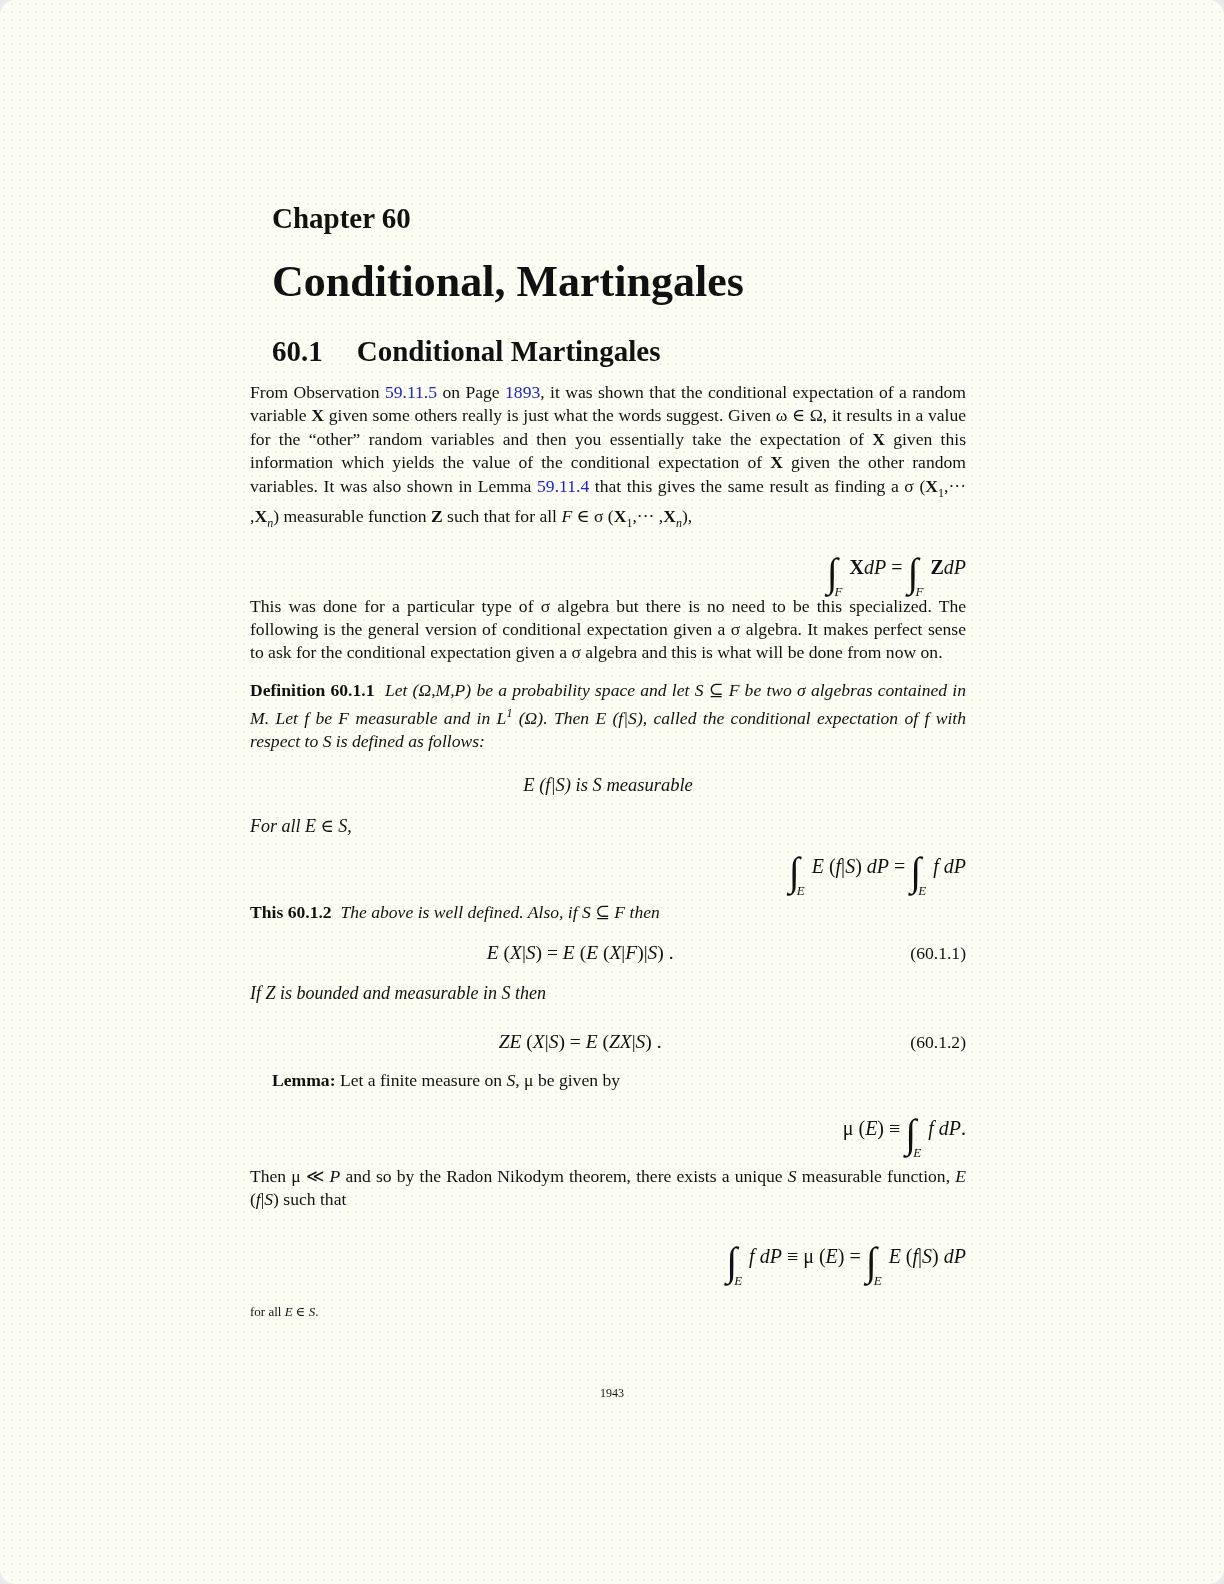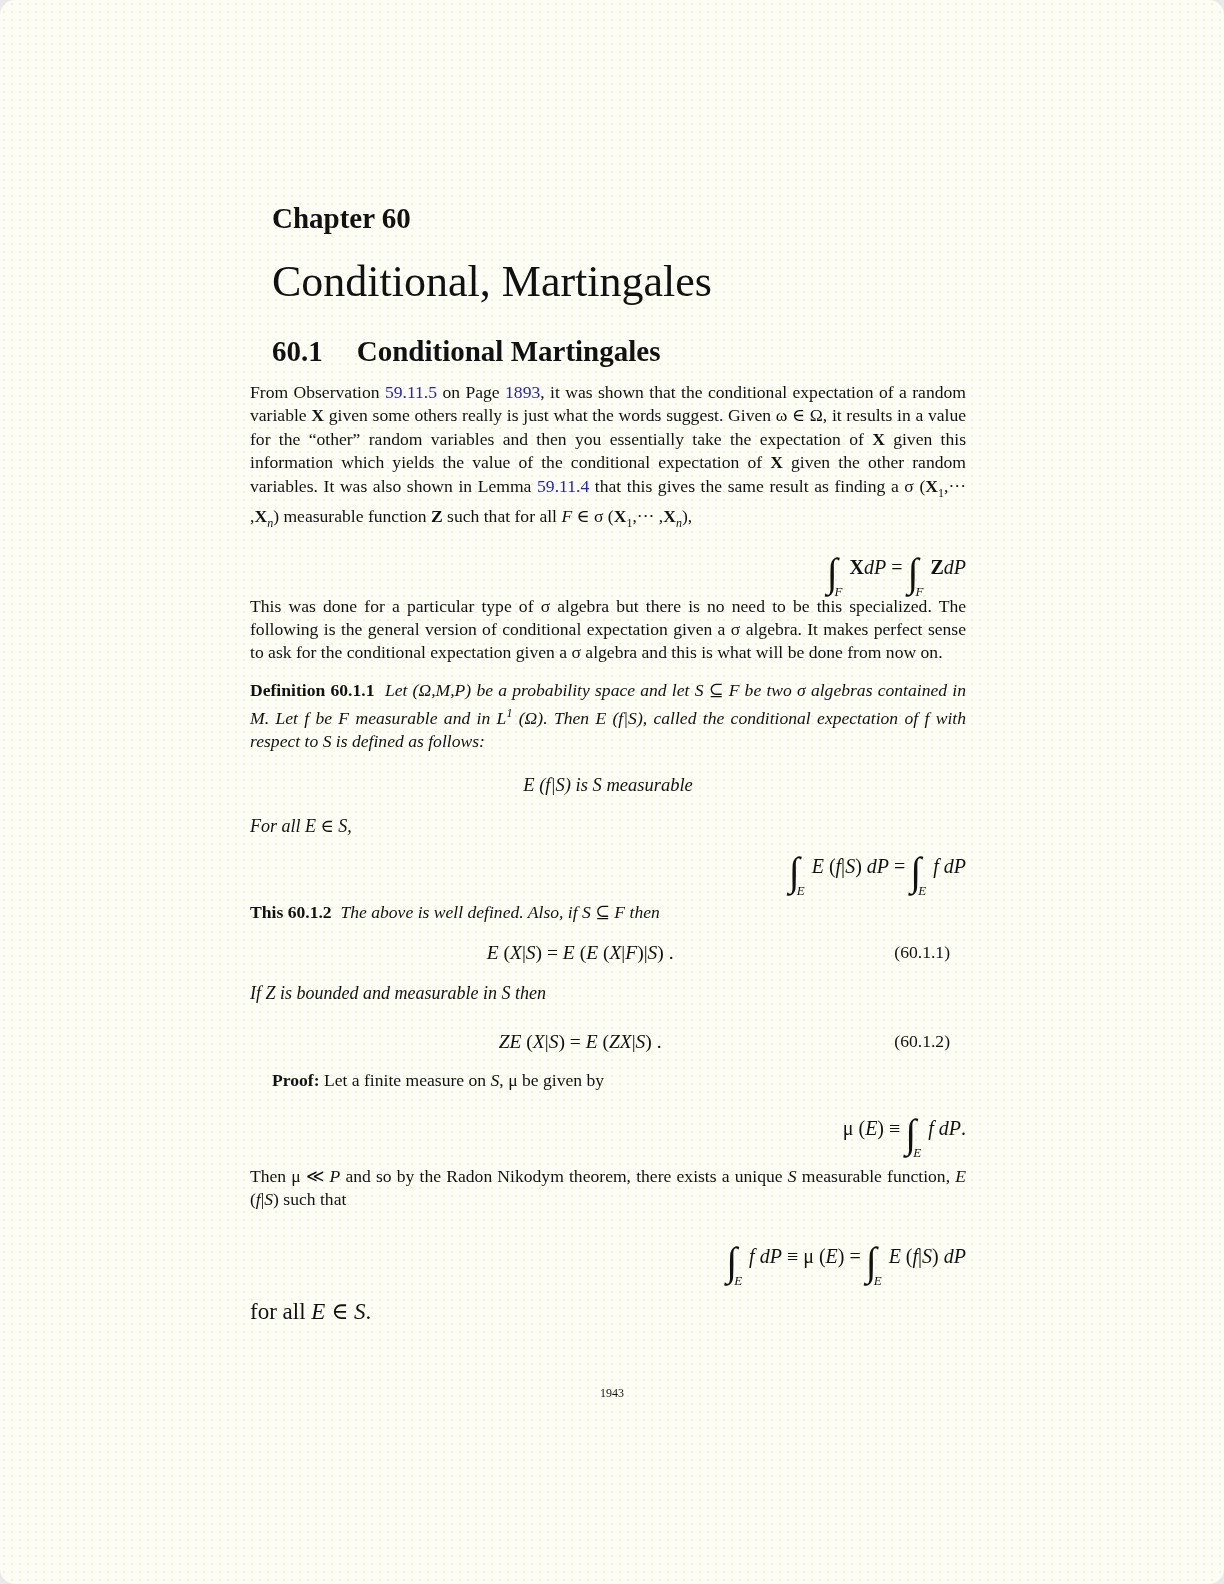--- a/index.html
+++ b/index.html
@@ -11,48 +11,48 @@
     background-image: radial-gradient(circle, rgba(238,238,120,0.55) 1px, rgba(0,0,0,0) 1.3px);
     background-size: 8px 8px;
     color:#111;
     font-family:"Liberation Serif","DejaVu Serif",serif;
     overflow:hidden;
     border-radius:15px;
   }
   .content { position:absolute; left:250px; top:203px; width:716px; }
 
   .chapter-label  { font-size:29px; font-weight:bold; margin:0 0 0 22px; line-height:1.05; }
-  .chapter-title  { font-size:44px; font-weight:normal; margin:26px 0 0 22px; line-height:1.05; }
+  .chapter-title  { font-size:44px; font-weight:bold; margin:26px 0 0 22px; line-height:1.05; }
   .section-heading{ font-size:29px; font-weight:bold; margin:30px 0 0 22px; line-height:1.05; }
   .section-heading .secnum { margin-right:34px; }
 
   .para { font-size:17.6px; line-height:23.4px; text-align:justify; margin:0; }
   .p1   { margin-top:15px; }
   .p2   { margin-top:0px; }
   .pdef { margin-top:14px; }
   .plem { margin-top:8px; }
   .pproof { margin-top:16px; text-indent:22px; }
   .ppost  { margin-top:8px; }
 
   .display { text-align:right; font-size:20px; line-height:56px; height:56px; margin:0; white-space:nowrap; }
   .f1 { margin-top:4px; }
   .f2 { margin-top:0px; height:54px; line-height:54px; }
   .f3 { margin-top:6px; height:58px; line-height:58px; }
   .f4 { margin-top:14px; height:60px; line-height:60px; }
 
   .int  { font-size:40px; font-style:normal; vertical-align:-12px; }
   .isub { font-size:13px; font-style:italic; vertical-align:-22px; margin-left:-3px; margin-right:7px; }
 
-  .eqrow { display:flex; align-items:flex-start; margin:16px; }
+  .eqrow { display:flex; align-items:flex-end; margin:0; }
   .eqrow .eq  { flex:1; text-align:center; font-size:19.5px; }
   .eqrow .eqtag { font-size:17.6px; text-align:right; }
   .eq1 { margin-top:18px; }
   .eq2 { margin-top:26px; }
 
-  .line { font-size:23px; line-height:23.4px; margin:0; }
+  .line { font-size:13px; line-height:23.4px; margin:0; }
   .measurable-line { margin-top:20px; text-align:center; font-size:18.5px; }
   .forall-line     { margin-top:18px; font-size:18px; }
   .forall2-line    { margin-top:14px; }
 
   .scr { font-style:italic; }
   i, em { font-style:italic; }
   a { color:#2222cc; text-decoration:none; cursor:pointer; }
   sub { font-size:12px; }
   sup { font-size:12px; }
 
@@ -96,21 +96,21 @@
       <span class="eqtag">(60.1.1)</span>
     </div>
 
     <div class="line forall-line"><i>If Z is bounded and measurable in <span class="scr">S</span> then</i></div>
 
     <div class="eqrow eq2">
       <span class="eq"><i>ZE</i> (<i>X</i>|<span class="scr">S</span>) = <i>E</i> (<i>ZX</i>|<span class="scr">S</span>) .</span>
       <span class="eqtag">(60.1.2)</span>
     </div>
 
-    <p class="para pproof"><b>Proof:</b> Let a finite measure on <span class="scr">S</span>, μ be given by</p>
+    <p class="para pproof"><b>Lemma:</b> Let a finite measure on <span class="scr">S</span>, μ be given by</p>
 
     <div class="display f3">μ (<i>E</i>) ≡ <span class="int">∫</span><span class="isub">E</span><i>f dP</i>.</div>
 
     <p class="para ppost">Then μ ≪ <i>P</i> and so by the Radon Nikodym theorem, there exists a unique <span class="scr">S</span> measurable function, <i>E</i> (<i>f</i>|<span class="scr">S</span>) such that</p>
 
     <div class="display f4"><span class="int">∫</span><span class="isub">E</span><i>f dP</i> ≡ μ (<i>E</i>) = <span class="int">∫</span><span class="isub">E</span><i>E</i> (<i>f</i>|<span class="scr">S</span>) <i>dP</i></div>
 
     <div class="line forall2-line">for all <i>E</i> ∈ <span class="scr">S</span>.</div>
 
   </div>

